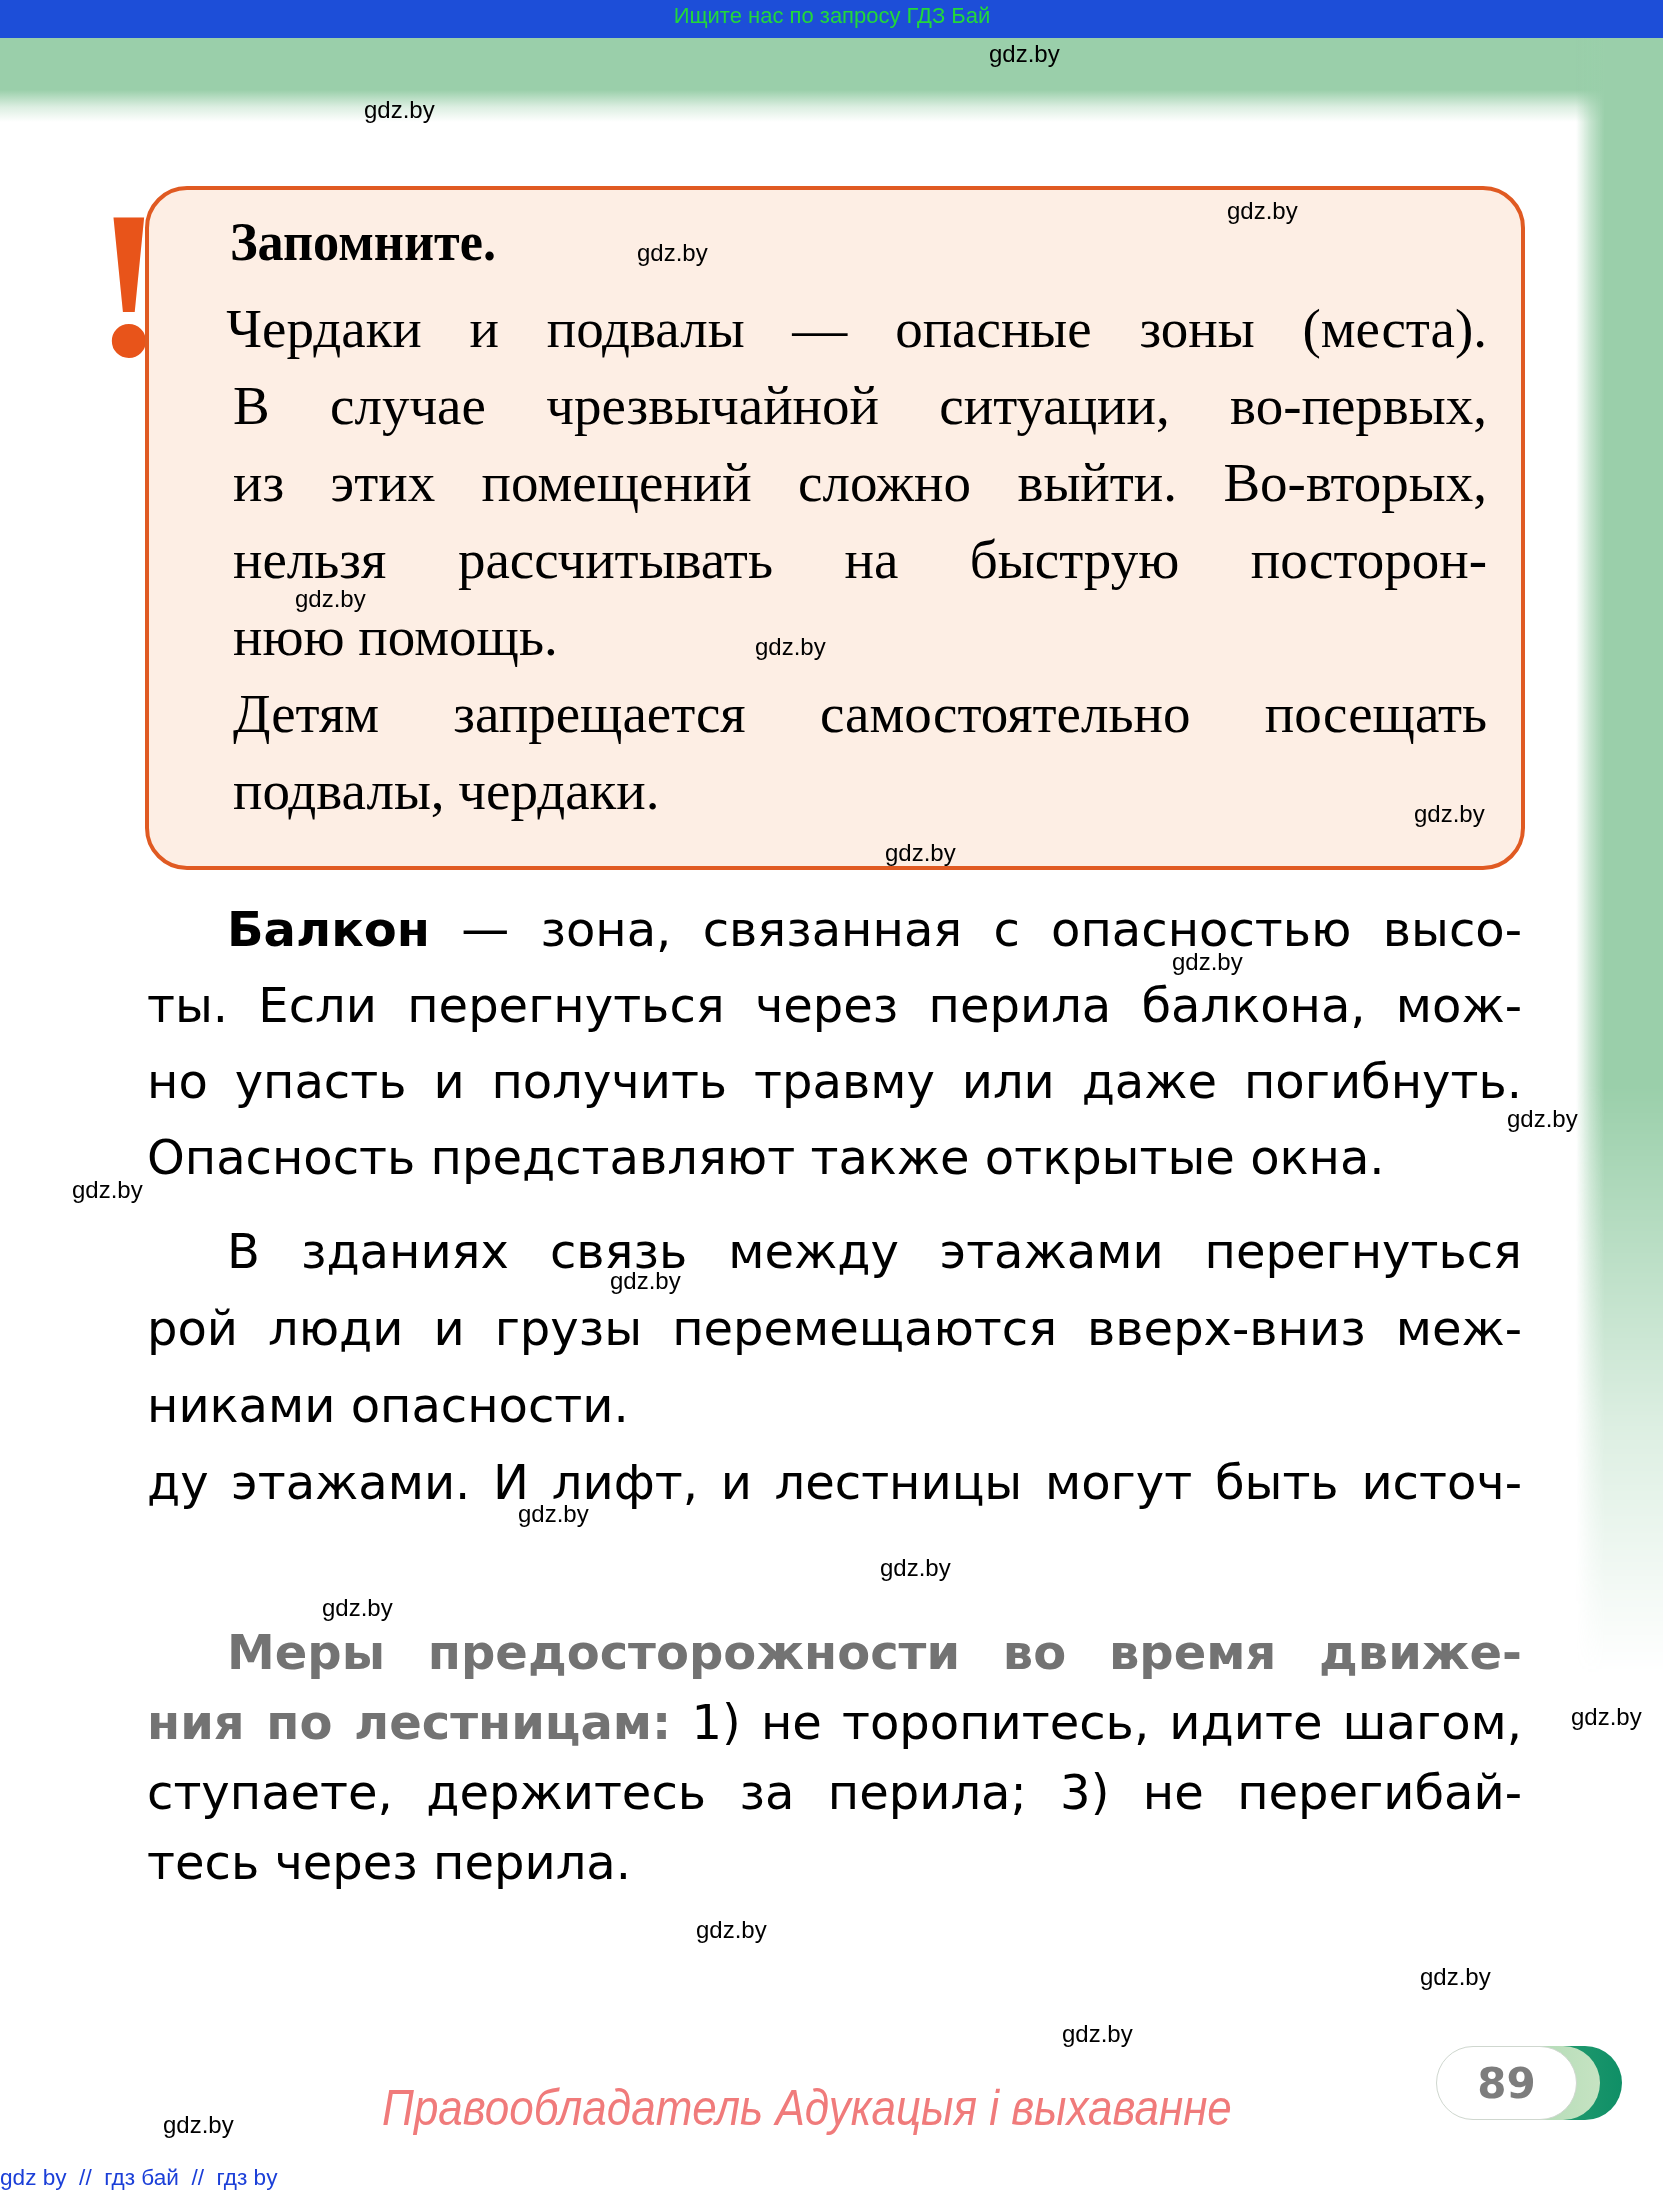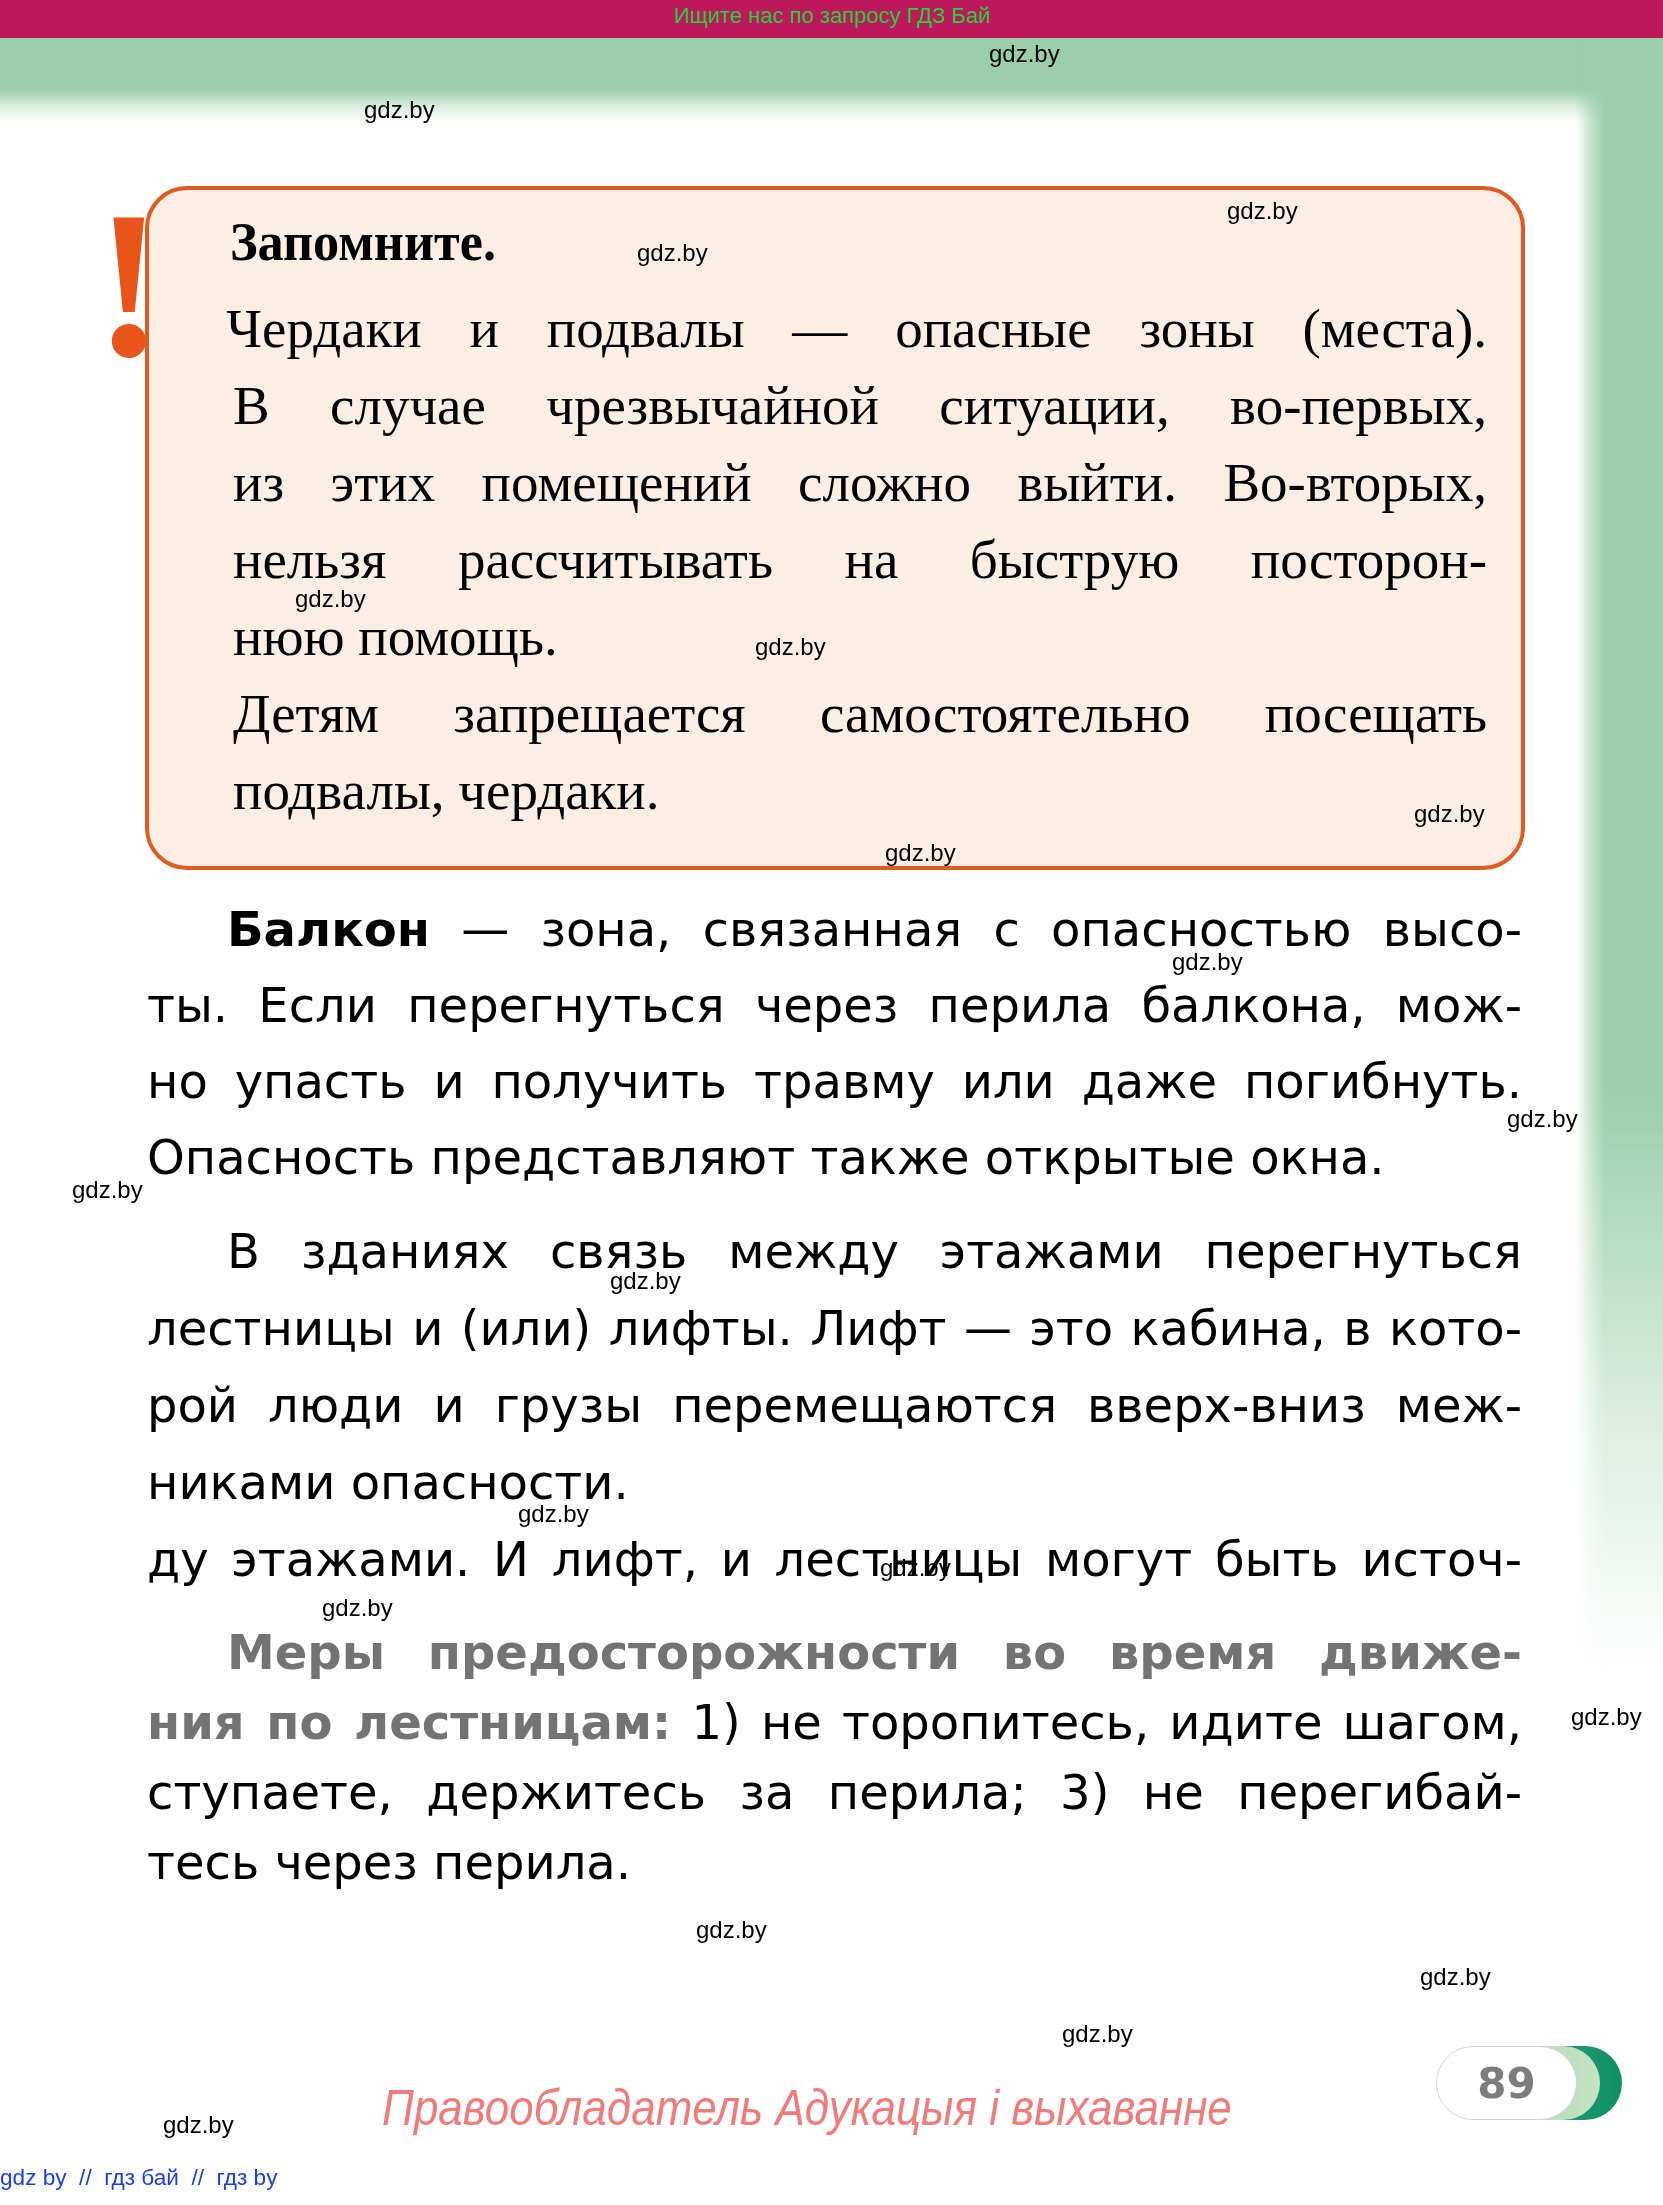--- a/index.html
+++ b/index.html
@@ -3,21 +3,21 @@
   <meta charset="utf-8">
   <style>
     html, body { margin: 0; padding: 0; }
     body {
       width: 1664px; height: 2205px; position: relative; overflow: hidden;
       background: #ffffff;
       font-family: "DejaVu Sans", sans-serif;
     }
     .top-bar {
       position: absolute; left: 0; top: 0; width: 1664px; height: 55px;
-      background: #be185d; text-align: center;
+      background: #1d4ed8; text-align: center;
     }
     .top-bar span {
       display: inline-block; margin-top: 3.4px;
       font-family: "Liberation Sans", sans-serif; font-size: 22px; color: #22d83a;
     }
     .green-header {
       position: absolute; left: 0; top: 38px; width: 1664px; height: 88px;
       background: linear-gradient(to bottom, #9acfaa 0px, #9acfaa 52px, rgba(154,207,170,0.35) 69px, rgba(255,255,255,0) 84px);
     }
     .green-right {
@@ -118,21 +118,20 @@
 
 <div class="body-para p1">
   <div class="line indent"><span class="bold">Балкон</span><span> — зона, связанная с опасностью высо-</span></div>
   <div class="line">ты. Если перегнуться через перила балкона, мож-</div>
   <div class="line">но упасть и получить травму или даже погибнуть.</div>
   <div class="line last">Опасность представляют также открытые окна.</div>
 </div>
 
 <div class="body-para p2">
   <div class="line indent">В зданиях связь между этажами перегнуться</div>
-  <div class="line">лестницы и (или) лифты. Лифт — это кабина, в кото-</div>
   <div class="line">рой люди и грузы перемещаются вверх-вниз меж-</div>
   <div class="line last">никами опасности.</div>
   <div class="line">ду этажами. И лифт, и лестницы могут быть источ-</div>
 </div>
 
 <div class="body-para p3">
   <div class="line indent orange">Меры предосторожности во время движе-</div>
   <div class="line"><span class="orange">ния по лестницам:</span><span> 1) не торопитесь, идите шагом,</span></div>
   <div class="line">ступаете, держитесь за перила; 3) не перегибай-</div>
   <div class="line last">тесь через перила.</div>

